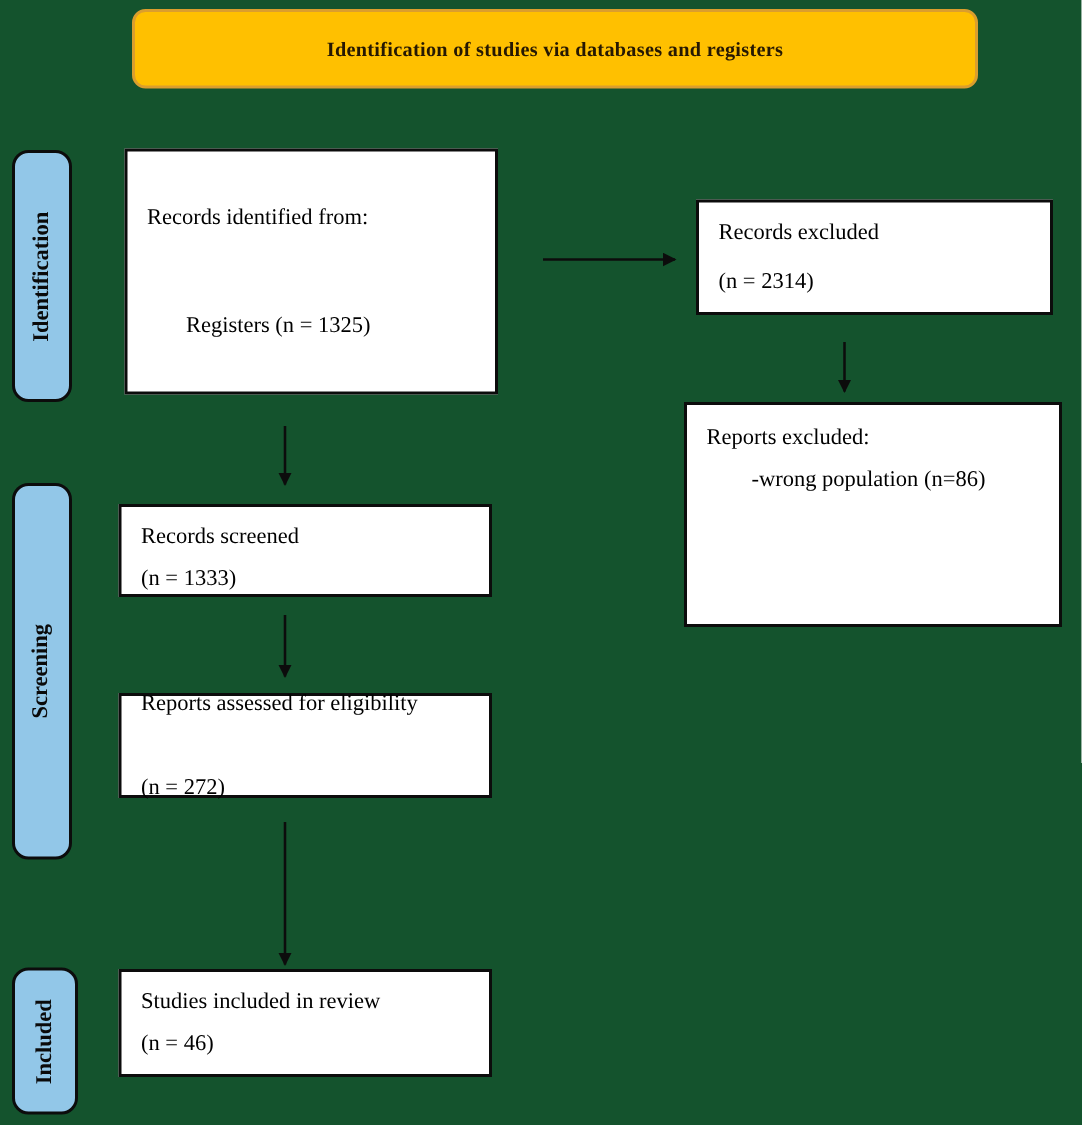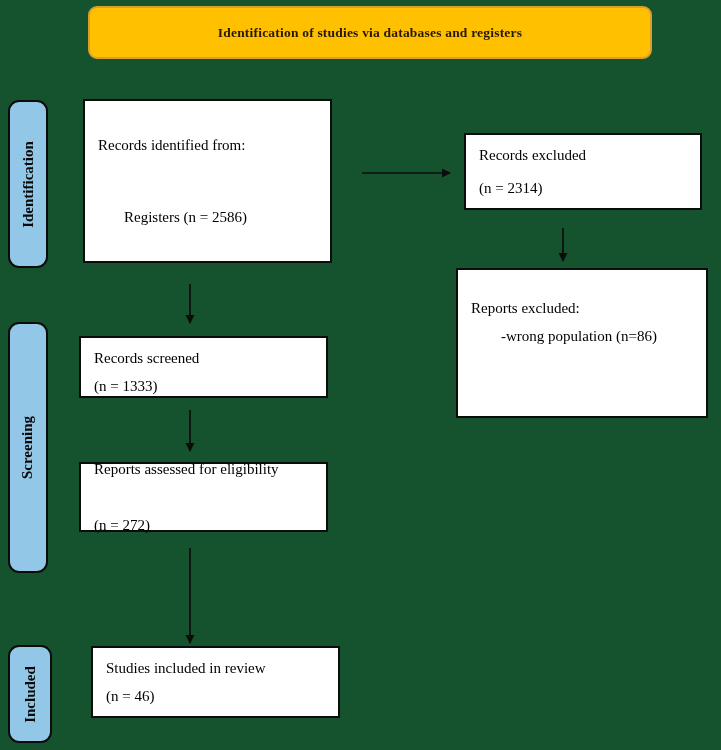--- a/index.html
+++ b/index.html
@@ -48,23 +48,23 @@
     border:2px solid #0c0c0c;
     box-sizing:border-box;
     font-size:15px;
     line-height:28px;
     display:flex;flex-direction:column;justify-content:center;
     padding:6px 8px 6px 13px;
   }
   .box-identified{left:83px;top:99px;width:249px;height:164px;gap:44px;}
   .box-screened{left:79px;top:336px;width:249px;height:62px;justify-content:space-between;}
   .box-assessed{left:79px;top:462px;width:249px;height:70px;gap:28px;}
-  .box-included{left:79px;top:646px;width:249px;height:72px;margin-left:12px;}
+  .box-included{left:79px;top:646px;width:249px;height:72px;}
   .box-records-excluded{left:464px;top:133px;width:238px;height:77px;justify-content:space-between;}
-  .box-reports-excluded{left:456px;top:268px;width:252px;height:150px;justify-content:flex-start;padding-top:24px;}
+  .box-reports-excluded{left:456px;top:268px;width:252px;height:150px;justify-content:flex-start;padding-top:8px;}
   .indent{padding-left:26px;}
   .excl-item{padding-left:30px;padding-right:4px;text-align:justify;}
   
   .arrows{position:absolute;left:0;top:0;pointer-events:none;}
 </style>
 </head>
 <body>
 
 <div class="canvas">
 
@@ -77,21 +77,21 @@
   </div>
   <div class="stage stage-screening">
     <span>Screening</span>
   </div>
   <div class="stage stage-included">
     <span>Included</span>
   </div>
 
   <div class="fbox box-identified">
     <div>Records identified from:</div>
-    <div class="indent">Registers (n = 2586)</div>
+    <div class="indent">Registers (n = 1325)</div>
   </div>
 
   <div class="fbox box-records-excluded">
     <div>Records excluded</div>
     <div>(n = 2314)</div>
   </div>
 
   <div class="fbox box-reports-excluded">
     <div>Reports excluded:</div>
     <div class="excl-item">-wrong population (n=86)</div>

